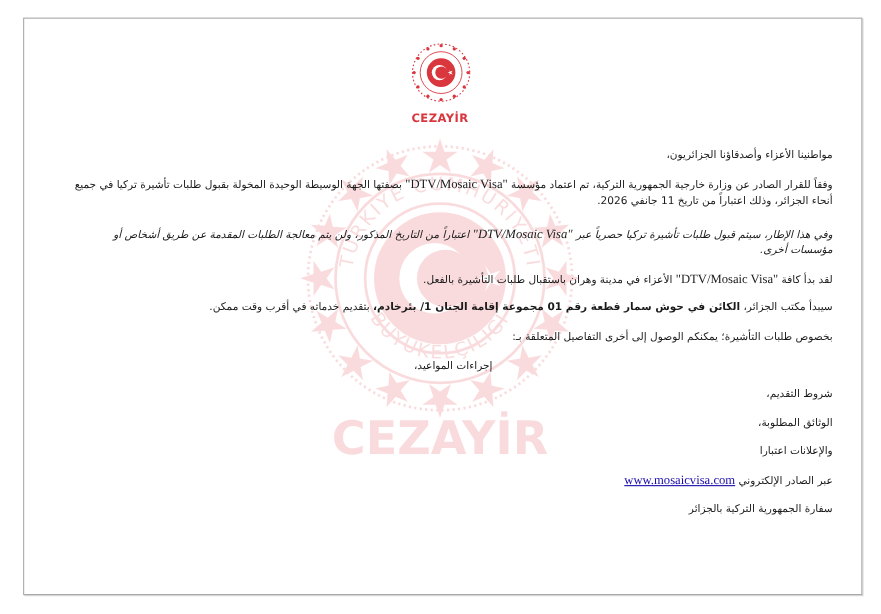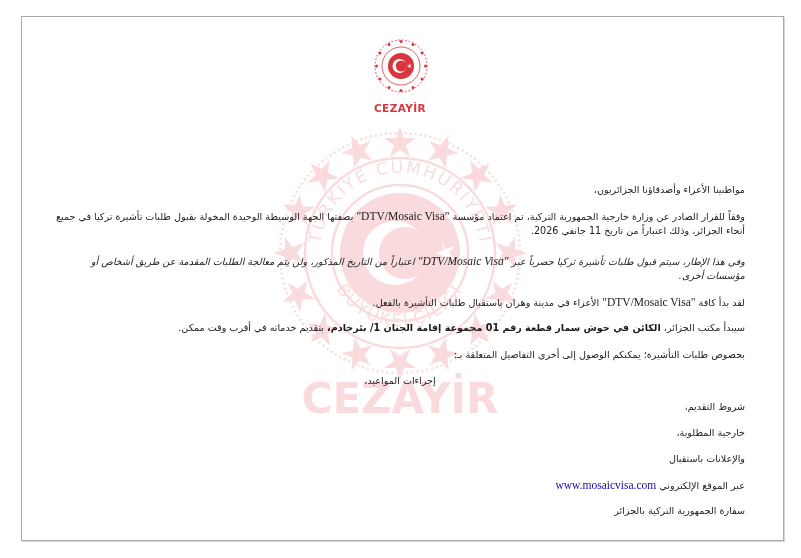--- a/index.html
+++ b/index.html
@@ -15,26 +15,26 @@
     position: absolute; left: 255px; top: 118px; width: 290px; height: 310px; opacity: 0.17;
     pointer-events: none;
   }
   .logo { position: absolute; left: 373px; top: 38px; width: 56px; height: 56px; }
   .logo-text {
     position: absolute; left: 350px; top: 102px; width: 100px; text-align: center;
     font-family: "DejaVu Sans", sans-serif; font-weight: bold; font-size: 10.5px;
     color: #d9363e; letter-spacing: 0.4px;
   }
   .body-text {
-    position: absolute; right: 56px; width: 690px; direction: rtl; text-align: right;
-    font-family: "DejaVu Sans", sans-serif; font-size: 9.6px; color: #1a1a1a; line-height: 14px; margin-top: 48px;
+    position: absolute; right: 44px; width: 690px; direction: rtl; text-align: right;
+    font-family: "DejaVu Sans", sans-serif; font-size: 9.6px; color: #1a1a1a; line-height: 14px;
   }
   .latin { font-family: "Liberation Serif", serif; font-size: 11.5px; direction: ltr; unicode-bidi: embed; }
   .bold { font-weight: bold; }
-  .link { color: #1a0dab; font-family: "Liberation Serif", serif; font-size: 11.5px; text-align: center; }
+  .link { color: #1a0dab; text-decoration: underline; font-family: "Liberation Serif", serif; font-size: 11.5px; text-align: center; }
 </style>
 </head>
 <body>
 
 <div class="page"></div>
 
 <svg class="watermark" viewBox="0 0 290 310">
   <g fill="none" stroke="#e0333b" stroke-width="2.5">
     <circle cx="145" cy="135" r="120" stroke-dasharray="2 3"></circle>
     <circle cx="145" cy="135" r="95"></circle>
@@ -116,20 +116,20 @@
 </div>
 
 <div class="body-text" style="top:273px;">
   <span>سيبدأ مكتب الجزائر، </span><span class="bold">الكائن في حوش سمار قطعة رقم   01 مجموعة إقامة الجنان 1/ بئرخادم،</span><span> بتقديم خدماته في أقرب وقت ممكن.</span>
 </div>
 
 <div class="body-text" style="top:300px;">بخصوص طلبات التأشيرة؛ يمكنكم الوصول إلى أخرى التفاصيل المتعلقة بـ:</div>
 
 <div class="body-text" style="top:326px;text-align:center;">إجراءات المواعيد،</div>
 <div class="body-text" style="top:352px;">شروط التقديم،</div>
-<div class="body-text" style="top:378px;">خارجية المطلوبة،</div>
-<div class="body-text" style="top:404px;">والإعلانات باستقبال</div>
+<div class="body-text" style="top:378px;">الوثائق المطلوبة،</div>
+<div class="body-text" style="top:404px;">والإعلانات اعتبارا</div>
 
 <div class="body-text" style="top:430px;">
-  <span>عبر الموقع الإلكتروني </span><a class="link">www.mosaicvisa.com</a>
+  <span>عبر الصادر الإلكتروني </span><a class="link">www.mosaicvisa.com</a>
 </div>
 
 <div class="body-text" style="top:456px;">سفارة الجمهورية التركية بالجزائر</div>
 
 </body></html>

